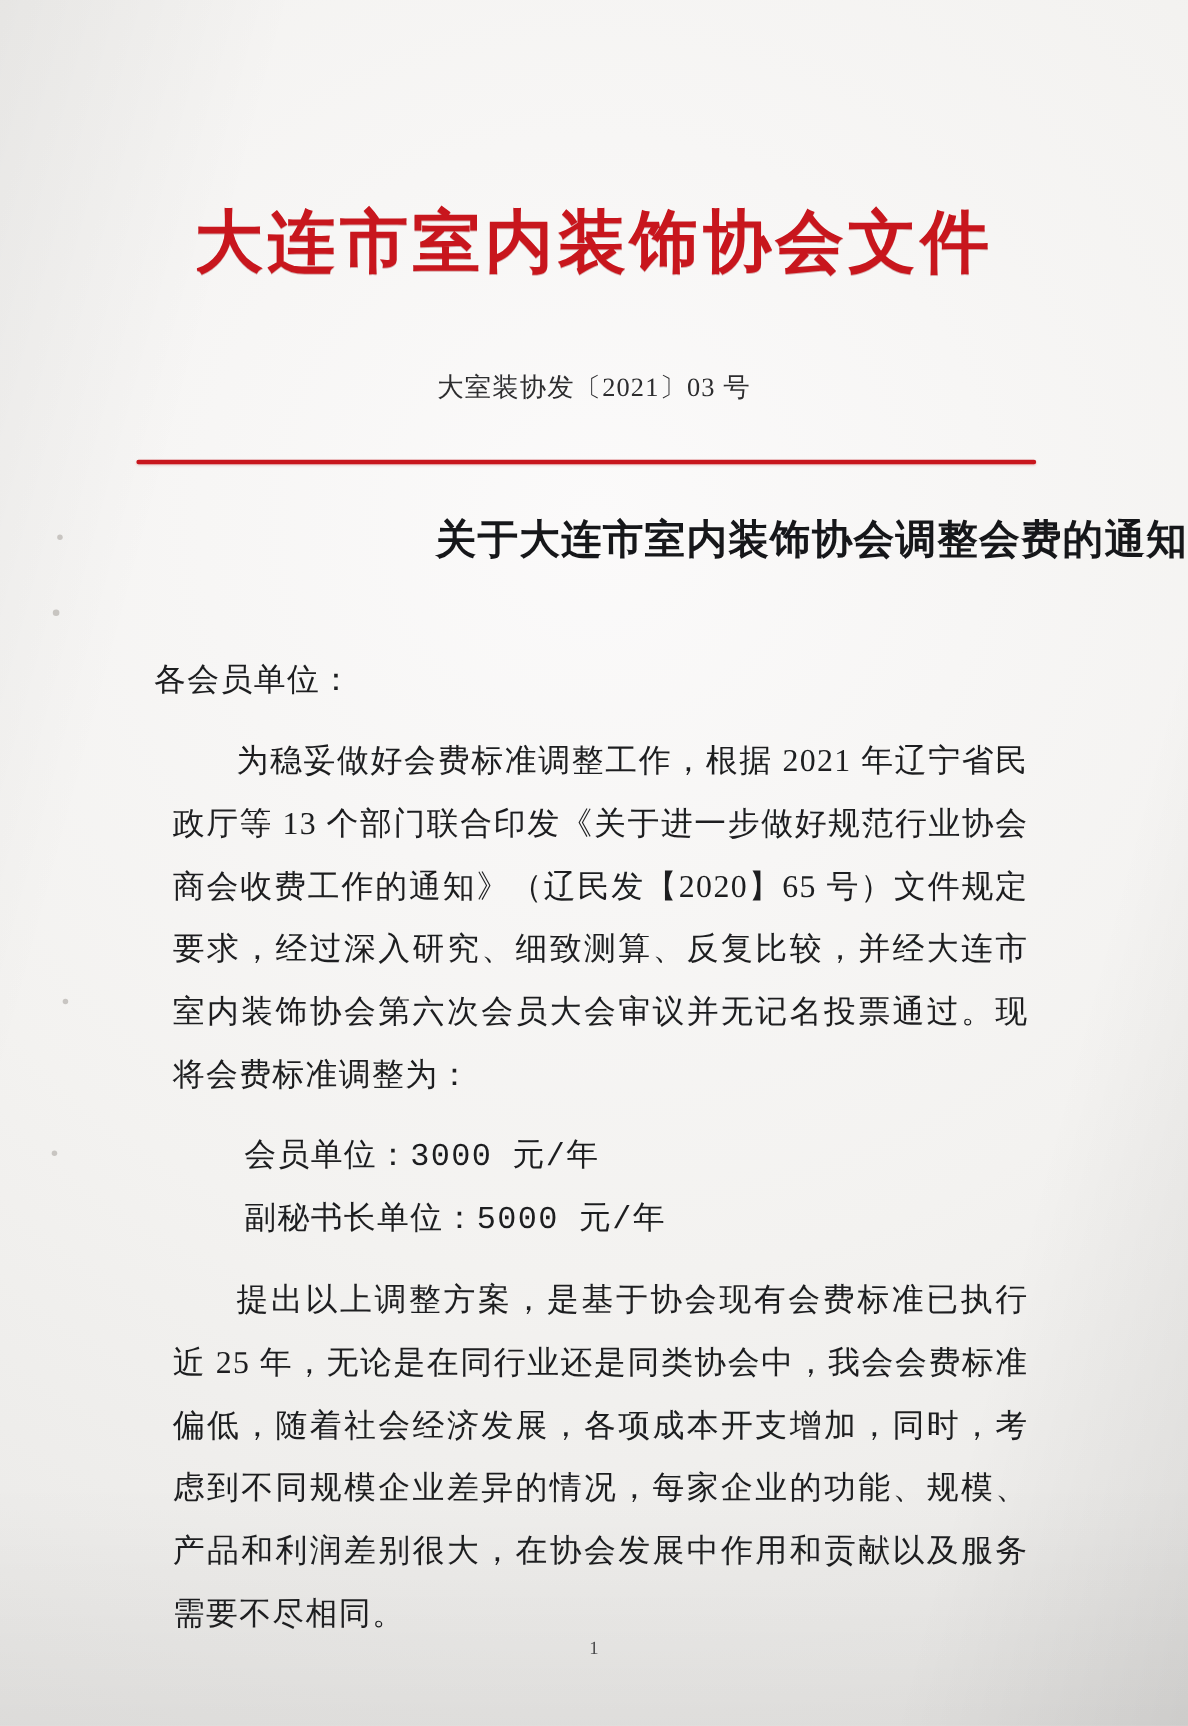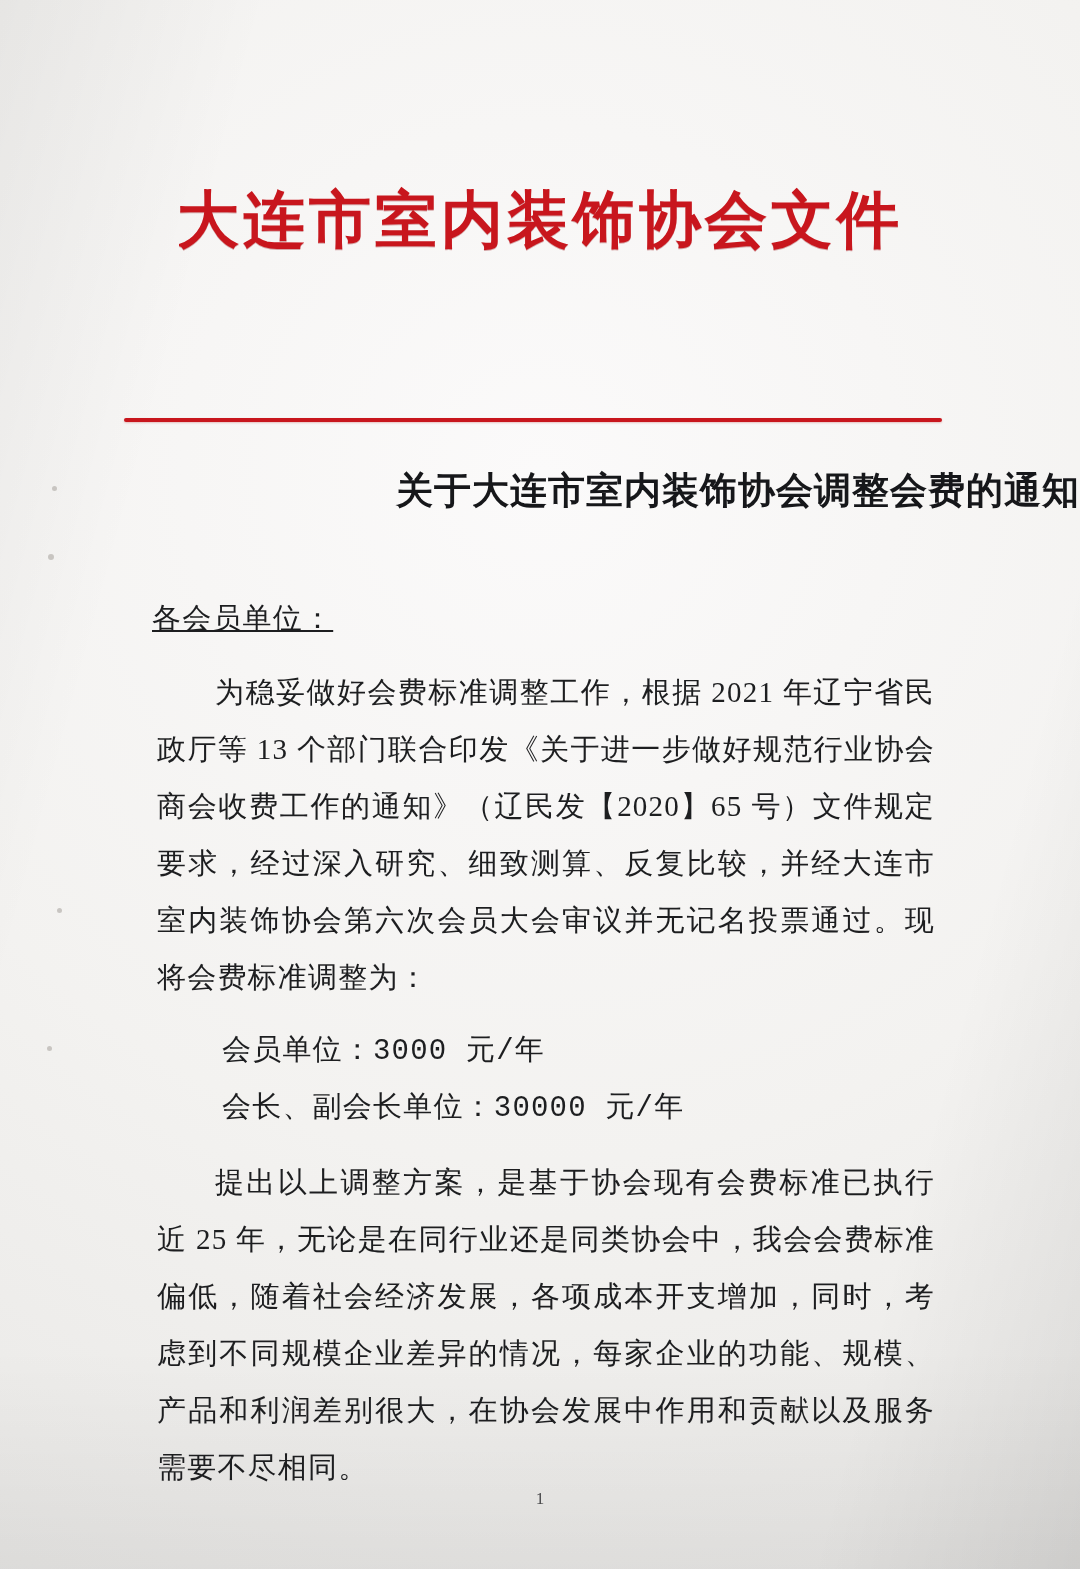--- a/index.html
+++ b/index.html
@@ -96,22 +96,21 @@
     position: absolute;
     top: 590px;
     left: 140px;
     width: 812px;
     color: #1d1e20;
     font-size: 29px;
     line-height: 57px;
     letter-spacing: 1.2px;
   }
   .salutation {
-    margin: 0 0 2px 12px;
-    text-decoration: underline;
+    margin: 0 0 2px 0;
   }
   .para {
     margin: 17px;
     text-indent: 58px;
     text-align: justify;
     text-justify: inter-ideograph;
   }
   .fee-list {
     margin: 6px 0 4px 0;
     padding: 0;
@@ -147,33 +146,34 @@
 </style>
 </head>
 <body>
 
 <div class="page"></div>
 
 <div class="content">
 
   <div class="masthead">大连市室内装饰协会文件</div>
 
+  <div class="doc-number">大室装协发〔2021〕03 号</div>
 
   <div class="red-rule"></div>
 
   <div class="doc-title">关于大连市室内装饰协会调整会费的通知</div>
 
   <div class="body-block">
     <p class="salutation">各会员单位：</p>
 
     <p class="para">为稳妥做好会费标准调整工作，根据 2021 年辽宁省民政厅等 13 个部门联合印发《关于进一步做好规范行业协会商会收费工作的通知》（辽民发【2020】65 号）文件规定要求，经过深入研究、细致测算、反复比较，并经大连市室内装饰协会第六次会员大会审议并无记名投票通过。现将会费标准调整为：</p>
 
     <ul class="fee-list">
       <li>会员单位：3000 元/年</li>
-      <li>会长、副会长单位：30000 元/年</li>
+      <li>副秘书长单位：5000 元/年</li>
     </ul>
 
     <p class="para">提出以上调整方案，是基于协会现有会费标准已执行近 25 年，无论是在同行业还是同类协会中，我会会费标准偏低，随着社会经济发展，各项成本开支增加，同时，考虑到不同规模企业差异的情况，每家企业的功能、规模、产品和利润差别很大，在协会发展中作用和贡献以及服务需要不尽相同。</p>
   </div>
 
   <div class="page-number">1</div>
 
   <div class="speck s1"></div>
   <div class="speck s2"></div>
   <div class="speck s3"></div>

